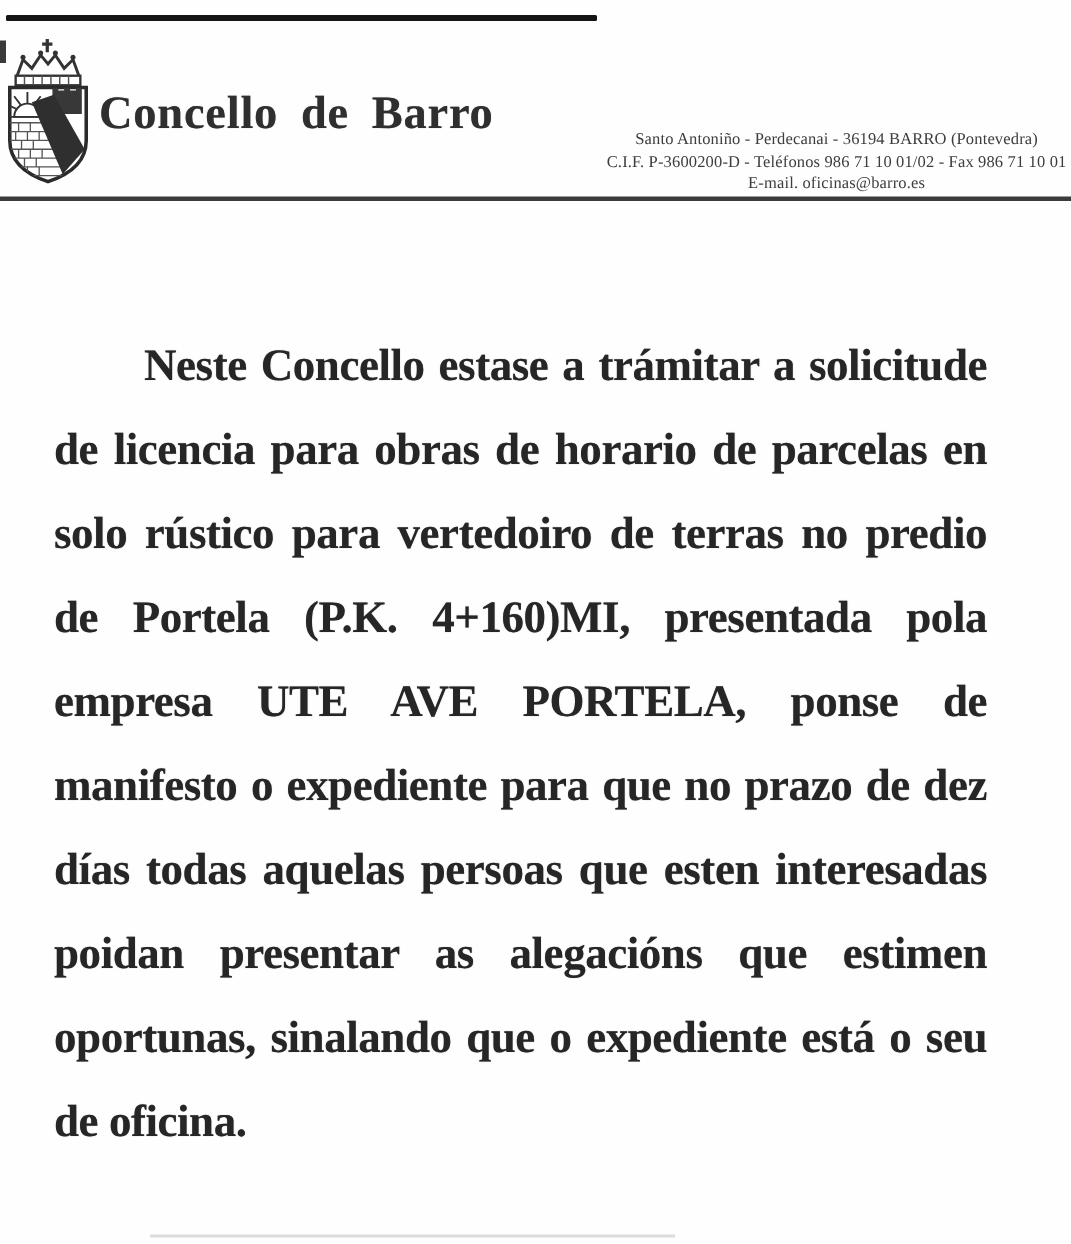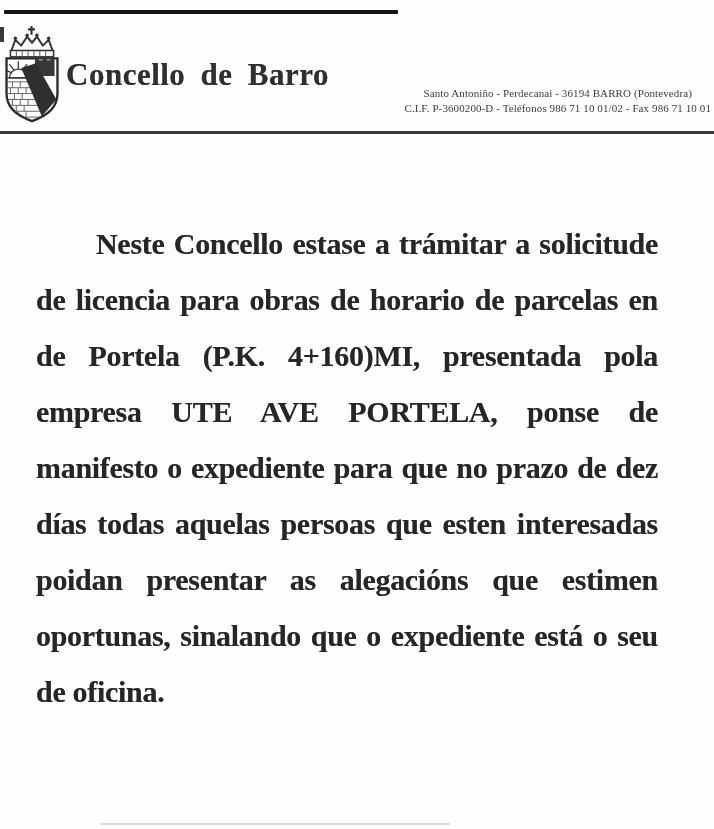--- a/index.html
+++ b/index.html
@@ -110,29 +110,31 @@
           <polygon points="19,44 34,39 55,76 40,93" fill="#2f2f2f"></polygon>
         </g>
       </svg>
     </div>
 
     <h1 class="org-title">Concello de Barro</h1>
 
     <div class="address-block">
       <div>Santo Antoniño - Perdecanai - 36194 BARRO (Pontevedra)</div>
       <div>C.I.F. P-3600200-D - Teléfonos 986 71 10 01/02 - Fax 986 71 10 01</div>
+      <div>E-mail. oficinas@barro.es</div>
     </div>
   </header>
 
   <div class="header-rule"></div>
 
   <main class="body-text">
     <div id="body-lines">
         <div class="line">Neste Concello estase a trámitar a solicitude</div>
         <div class="line">de licencia para obras de horario de parcelas en</div>
+        <div class="line">solo rústico para vertedoiro de terras no predio</div>
         <div class="line">de Portela (P.K. 4+160)MI, presentada pola</div>
         <div class="line">empresa UTE AVE PORTELA, ponse de</div>
         <div class="line">manifesto o expediente para que no prazo de dez</div>
         <div class="line">días todas aquelas persoas que esten interesadas</div>
         <div class="line">poidan presentar as alegacións que estimen</div>
         <div class="line">oportunas, sinalando que o expediente está o seu</div>
         <div class="line">de oficina.</div>
       </div>
   </main>
 

